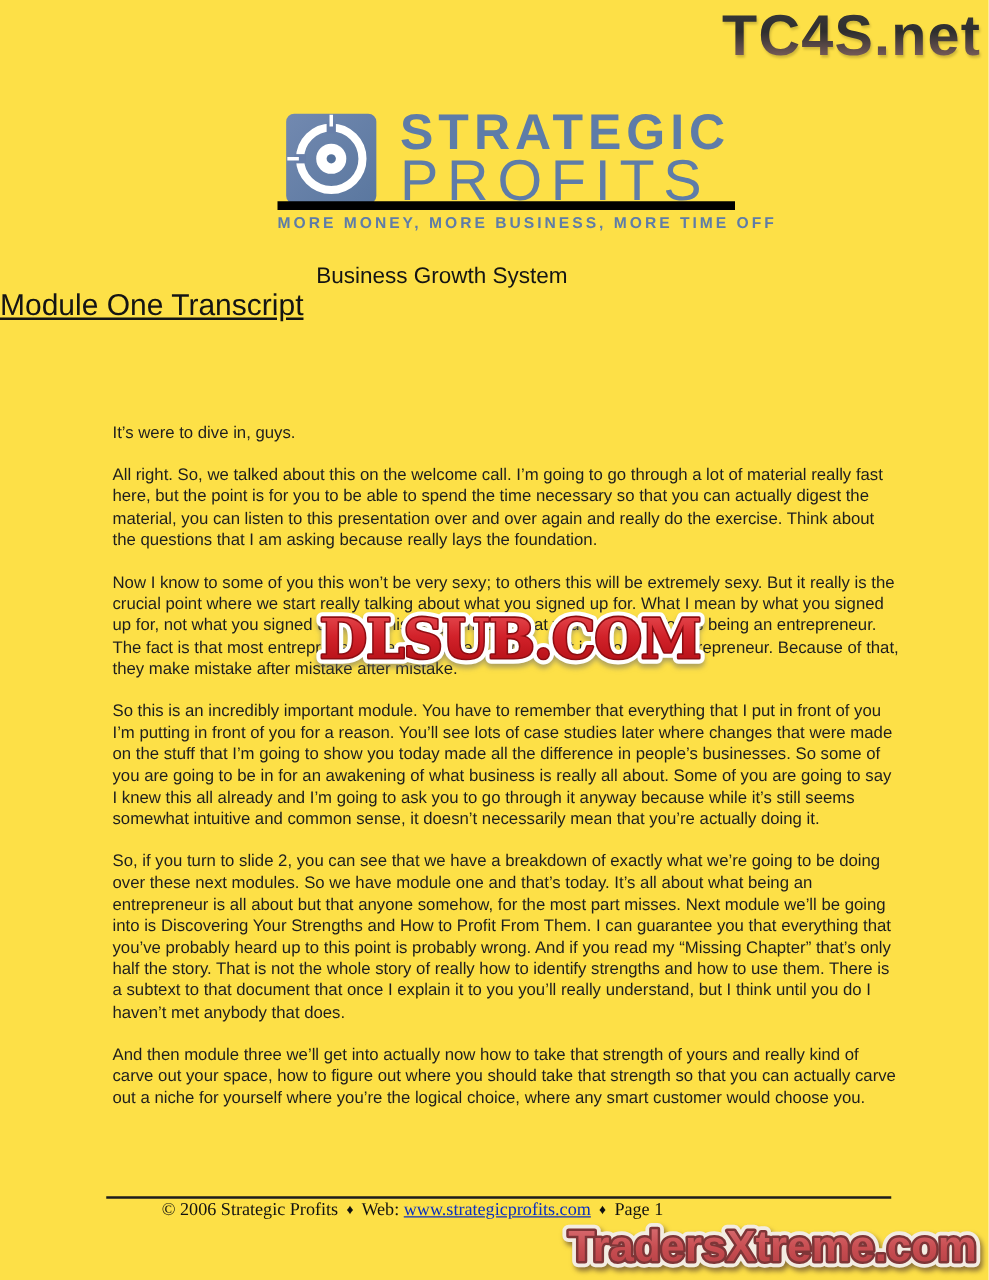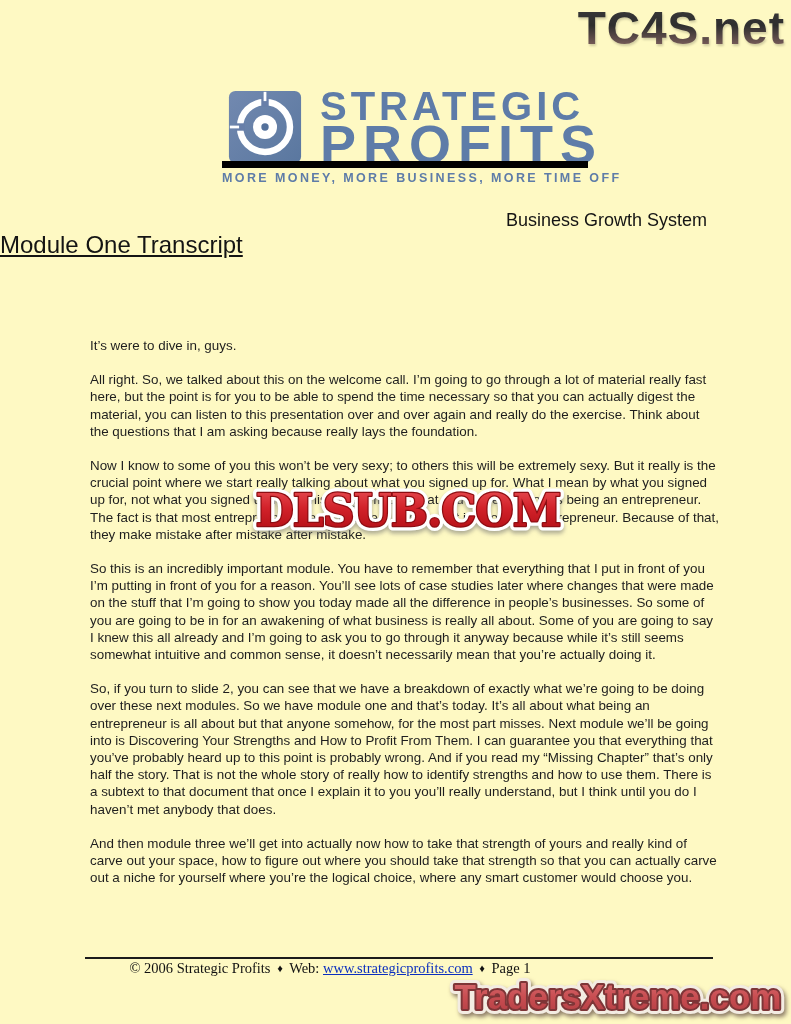--- a/index.html
+++ b/index.html
@@ -1,48 +1,48 @@
 <!DOCTYPE html>
 <html><head>
 <meta charset="utf-8">
 <style>
   html,body{margin:0;padding:0;background:#ffffff;}
   .page{
     position:relative;
     width:791px;height:1024px;
-    background:#fef9c3;
+    background:#fde047;
     overflow:hidden;
     font-family:"Liberation Sans", sans-serif;
   }
 
   
   .wm-top{position:absolute;top:0;right:2px;}
 
   
   .logo-row{position:absolute;left:228px;top:88px;display:flex;align-items:flex-start;gap:10px;}
   .logo-icon{width:74px;height:74px;margin-top:2px;}
   .logo-textblock{margin-left:8px;color:#5e7ca8;}
   .logo-line1{
     font-size:40px;font-weight:bold;letter-spacing:4px;line-height:36px;
   }
   .logo-line2{
-    font-size:54px;font-weight:bold;letter-spacing:7px;line-height:40px;
+    font-size:46px;font-weight:normal;letter-spacing:7px;line-height:40px;
   }
   .tagline-block{
     position:absolute;left:222px;top:161px;width:366px;
     border-top:7px solid #000000;
     padding-top:3px;text-align:center;
   }
   .tagline{
     color:#5e7ca8;font-size:12.5px;font-weight:bold;letter-spacing:2.4px;white-space:nowrap;
   }
 
   
   .doc-subtitle{
-    position:absolute;left:0;top:210px;width:707px;text-align:right;
+    position:absolute;left:0;top:210px;width:707px;text-align:center;
     font-size:18px;color:#141414;
   }
   .doc-title{
     position:absolute;left:0;top:231px;width:791px;text-align:left;
     font-size:24px;color:#141414;text-decoration:underline;
   }
 
   
   .body-text{
     position:absolute;left:90px;top:337px;width:629px;

